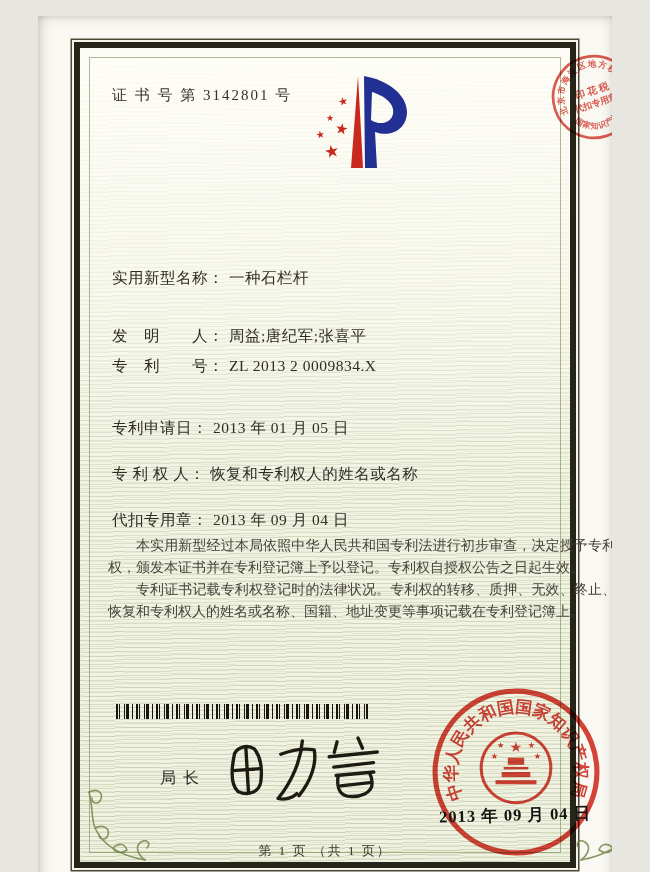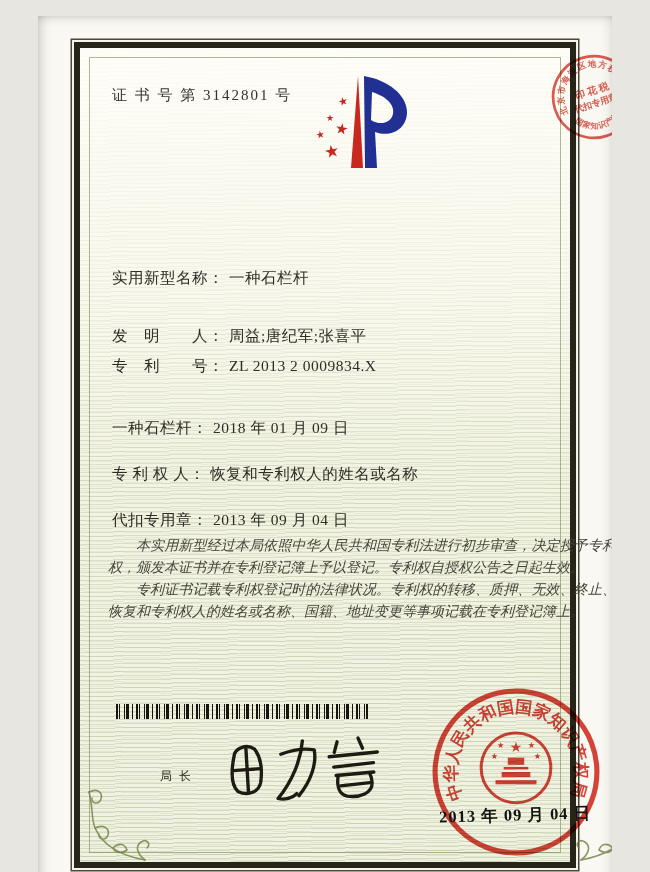--- a/index.html
+++ b/index.html
@@ -40,33 +40,33 @@
     letter-spacing:12px;text-indent:12px;
   }
 
   .field-row{position:absolute;left:74px;font-size:15.5px;color:#2e2c25;letter-spacing:.5px;white-space:nowrap;}
   .fv{margin-left:5px;}
 
   .body-text{
     position:absolute;left:70px;width:508px;top:519px;
     font-size:14px;line-height:22px;color:#45433a;text-align:justify;
   }
-  .body-text p{margin:0;text-indent:2em;font-style:italic;}
+  .body-text p{margin:0;text-indent:2em;}
 
   .barcode{
     position:absolute;left:78px;top:688px;width:252px;height:15px;
     background:repeating-linear-gradient(90deg,
       #18160f 0 2px,transparent 2px 3px,
       #18160f 3px 4px,transparent 4px 8px,
       #18160f 8px 9px,transparent 9px 10px,
       #18160f 10px 13px,transparent 13px 16px,
       #18160f 16px 17px,transparent 17px 20px);
   }
 
-  .sig-label{position:absolute;left:122px;top:752px;font-size:12px;letter-spacing:7px;color:#2a2822;}
+  .sig-label{position:absolute;left:122px;top:752px;font-size:16px;letter-spacing:7px;color:#2a2822;}
   .sig-svg{position:absolute;left:182px;top:714px;width:190px;height:84px;transform:rotate(-2deg);mix-blend-mode:multiply;}
 
   .seal{position:absolute;left:394px;top:672px;width:168px;height:168px;mix-blend-mode:multiply;opacity:.93;}
   .seal-date{
     position:absolute;left:401px;top:788px;width:190px;text-align:left;
     font-size:16.5px;font-weight:bold;color:#14130f;letter-spacing:1px;
     transform:rotate(-1.5deg);white-space:nowrap;
   }
 
   .stamp{position:absolute;left:512px;top:37px;width:88px;height:88px;transform:rotate(-18deg);mix-blend-mode:multiply;opacity:.88;}
@@ -122,21 +122,21 @@
   <div class="field-row" style="top:252px">
     <span>实用新型名称：</span><span class="fv">一种石栏杆</span>
   </div>
   <div class="field-row" style="top:310px">
     <span>发　明　　人：</span><span class="fv">周益;唐纪军;张喜平</span>
   </div>
   <div class="field-row" style="top:340px">
     <span>专　利　　号：</span><span class="fv">ZL 2013 2 0009834.X</span>
   </div>
   <div class="field-row" style="top:402px">
-    <span>一种石栏杆：</span><span class="fv">2018 年 01 月 09 日</span>
+    <span>专利申请日：</span><span class="fv">2013 年 01 月 05 日</span>
   </div>
   <div class="field-row" style="top:448px">
     <span>专 利 权 人：</span><span class="fv">恢复和专利权人的姓名或名称</span>
   </div>
   <div class="field-row" style="top:494px">
     <span>代扣专用章：</span><span class="fv">2013 年 09 月 04 日</span>
   </div>
 
   <div class="body-text">
     <p>本实用新型经过本局依照中华人民共和国专利法进行初步审查，决定授予专利权，颁发本证书并在专利登记簿上予以登记。专利权自授权公告之日起生效。</p>
@@ -198,14 +198,15 @@
     <text font-size="8" fill="#d8453a" font-weight="bold">
       <textPath href="#stampTop" startOffset="0" textLength="102">北京市海淀区地方税务局</textPath>
     </text>
     <text font-size="7.5" fill="#d8453a" font-weight="bold">
       <textPath href="#stampBottom" startOffset="0" textLength="56">国家知识产权局</textPath>
     </text>
     <text x="42" y="39" text-anchor="middle" font-size="9.5" font-weight="bold" fill="#d8453a">印 花 税</text>
     <text x="42" y="51" text-anchor="middle" font-size="8.5" font-weight="bold" fill="#d8453a">代扣专用章</text>
   </svg>
 
+  <div class="footer">第 1 页 （共 1 页）</div>
 
 </div>
 
 </body></html>

